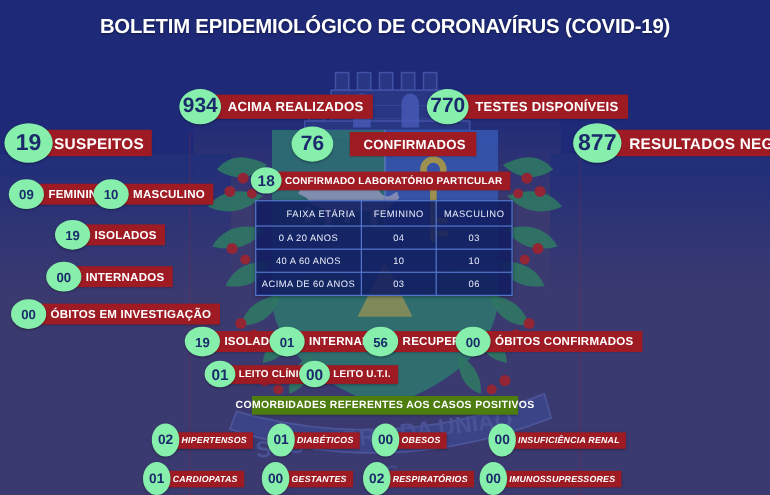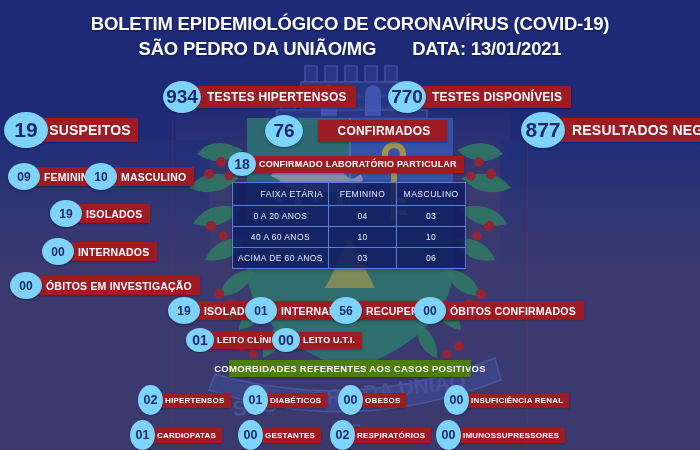--- a/index.html
+++ b/index.html
@@ -114,21 +114,21 @@
 
   
   .stat {
     position: absolute;
     display: flex;
     align-items: center;
     z-index: 7;
     white-space: nowrap;
   }
   .bubble {
-    background: #7dd3fc;
+    background: #86efac;
     color: #1b2a6b;
     font-weight: bold;
     border-radius: 50%;
     display: flex;
     align-items: center;
     justify-content: center;
     position: relative;
     z-index: 2;
     box-shadow: 0 1px 2px rgba(0,0,0,0.35);
     flex: 0 0 auto;
@@ -153,21 +153,21 @@
   .sz-lg .bubble { width: 38px; height: 32px; font-size: 19px; }
   .sz-lg .label  { height: 22px; padding: 0 9px 0 15px; font-size: 12px; letter-spacing: 0.2px; }
 
   .sz-md .bubble { width: 32px; height: 27px; font-size: 12px; }
   .sz-md .label  { height: 19px; padding: 0 8px 0 13px; font-size: 10.5px; letter-spacing: 0.2px; }
 
   .sz-sm .bubble { width: 28px; height: 24px; font-size: 14px; }
   .sz-sm .label  { height: 17px; padding: 0 7px 0 12px; font-size: 9px; letter-spacing: 0.2px; }
 
   .sz-xs .bubble { width: 25px; height: 30px; font-size: 12.5px; }
-  .sz-xs .label  { height: 15px; padding: 0 6px 0 11px; font-size: 8px; letter-spacing: 0.2px; }
+  .sz-xs .label  { height: 15px; padding: 0 6px 0 11px; font-size: 8px; letter-spacing: 0.2px; font-style: italic; }
 
   
   .banner {
     position: absolute;
     z-index: 7;
     background: #4d7c0f;
     color: #ffffff;
     font-weight: bold;
     font-size: 9.5px;
     letter-spacing: 0.3px;
@@ -336,30 +336,25 @@
         <path d="M30,316 q140,40 280,-16 l6,22 q-150,58 -292,10 Z" fill="#3f4f9e" stroke="#5d6fc0" stroke-width="1.5"></path>
         <text x="165" y="344" text-anchor="middle" font-family="Liberation Sans, sans-serif" font-size="21" font-weight="bold" fill="#566ab8" transform="rotate(-7 165 344)">SÃO PEDRO DA UNIÃO</text>
       </g>
 
       <text x="165" y="376" text-anchor="middle" font-family="Liberation Sans, sans-serif" font-size="15" font-weight="bold" fill="#4d5fae" opacity="0.5">M.G.</text>
     </svg>
   </div>
 
   <div class="header">
     <div class="title-1">BOLETIM EPIDEMIOLÓGICO DE CORONAVÍRUS (COVID-19)</div>
-    <div class="title-2">
-      <span>SÃO PEDRO DA UNIÃO/MG</span>
-      <span class="gap"></span>
-      <span>DATA: 13/01/2021</span>
-    </div>
   </div>
 
   <div class="stat sz-lg" style="left:163px; top:81px;">
     <div class="bubble">934</div>
-    <div class="label">TESTES HIPERTENSOS</div>
+    <div class="label">ACIMA REALIZADOS</div>
   </div>
 
   <div class="stat sz-lg" style="left:388px; top:81px;text-align:center;">
     <div class="bubble">770</div>
     <div class="label">TESTES DISPONÍVEIS</div>
   </div>
 
   <div class="stat sz-xl" style="left:4px; top:112px;">
     <div class="bubble">19</div>
     <div class="label" style="width:99px; justify-content:center; padding-left:12px;">SUSPEITOS</div>
@@ -390,21 +385,21 @@
     <div class="label">ÓBITOS EM INVESTIGAÇÃO</div>
   </div>
 
   <div class="stat sz-xl" style="left:521px; top:112px;">
     <div class="bubble">877</div>
     <div class="label">RESULTADOS NEGATIVOS</div>
   </div>
 
   <div class="stat sz-lg" style="left:265px; top:115px;">
     <div class="bubble">76</div>
-    <div class="label" style="width:129px; justify-content:center; padding-left:12px;margin-left:15px;">CONFIRMADOS</div>
+    <div class="label" style="width:115px; justify-content:center; padding-left:12px;margin-left:15px;">CONFIRMADOS</div>
   </div>
 
   <div class="stat sz-sm" style="left:228px; top:152px;">
     <div class="bubble">18</div>
     <div class="label">CONFIRMADO LABORATÓRIO PARTICULAR</div>
   </div>
 
   <table class="age-table">
     <thead>
       <tr>

